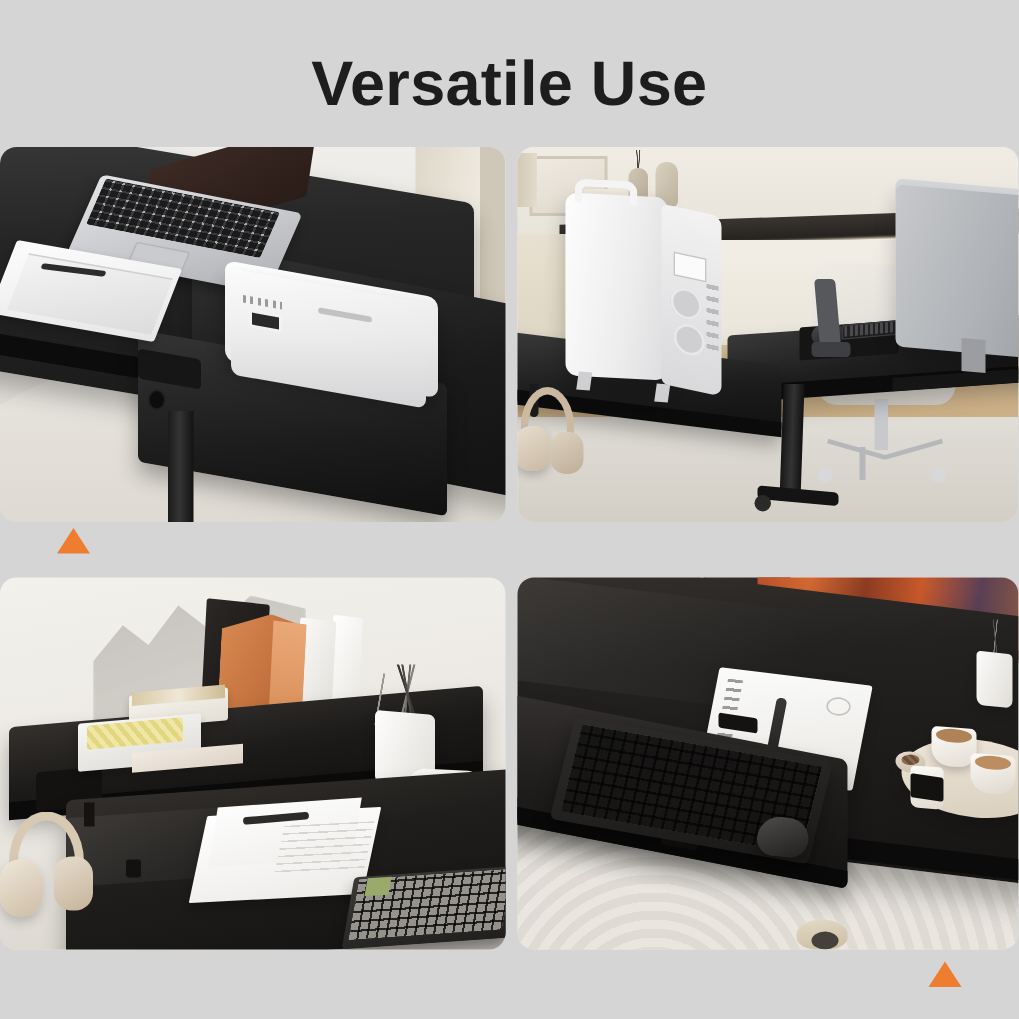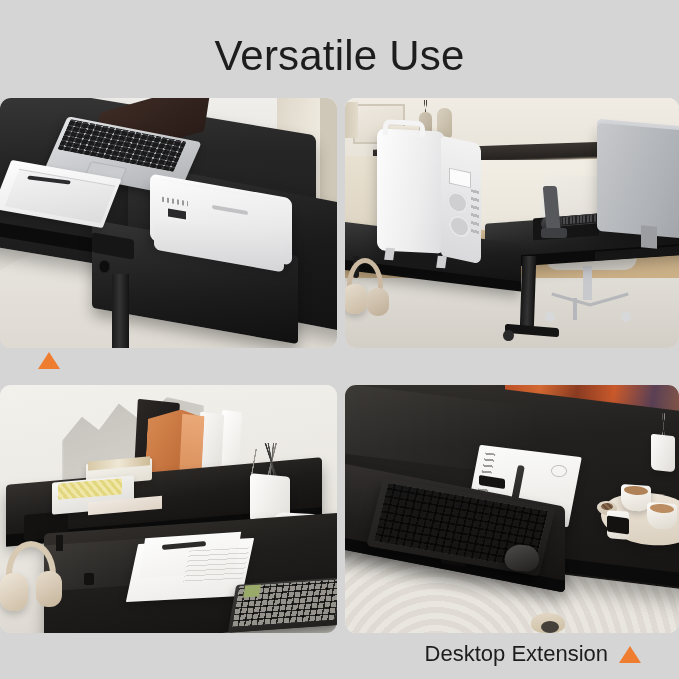--- a/index.html
+++ b/index.html
@@ -8,21 +8,21 @@
     background:#d5d5d5;
     font-family:"Liberation Sans", sans-serif;
     overflow:hidden;
     position:relative;
   }
 
   
   .page-title{
     position:absolute; left:0; top:30px; width:679px;
     text-align:center;
-    font-size:42px; font-weight:400; letter-spacing:.2px;
+    font-size:42px; font-weight:700; letter-spacing:.2px;
     color:#1d1d1d; line-height:52px;
   }
 
   
   .panel{
     position:absolute; overflow:hidden; border-radius:11px;
     background:#e8e6e2;
   }
   #panel-tl{ left:0;   top:98px;  width:337px; height:250px; }
   #panel-tr{ left:345px; top:98px; width:334px; height:250px; }
@@ -740,15 +740,14 @@
     <div class="o br-kbBody"></div>
     <div class="o br-kbKeys"></div>
     <div class="o br-mouse"></div>
 
     <div class="o br-caster"></div>
     <div class="o br-casterDk"></div>
   </div>
 </div>
 
 <div class="caption" id="caption-desktop">
-  <span>Desktop Extension</span>
   <span class="tri"></span>
 </div>
 
 </body></html>

